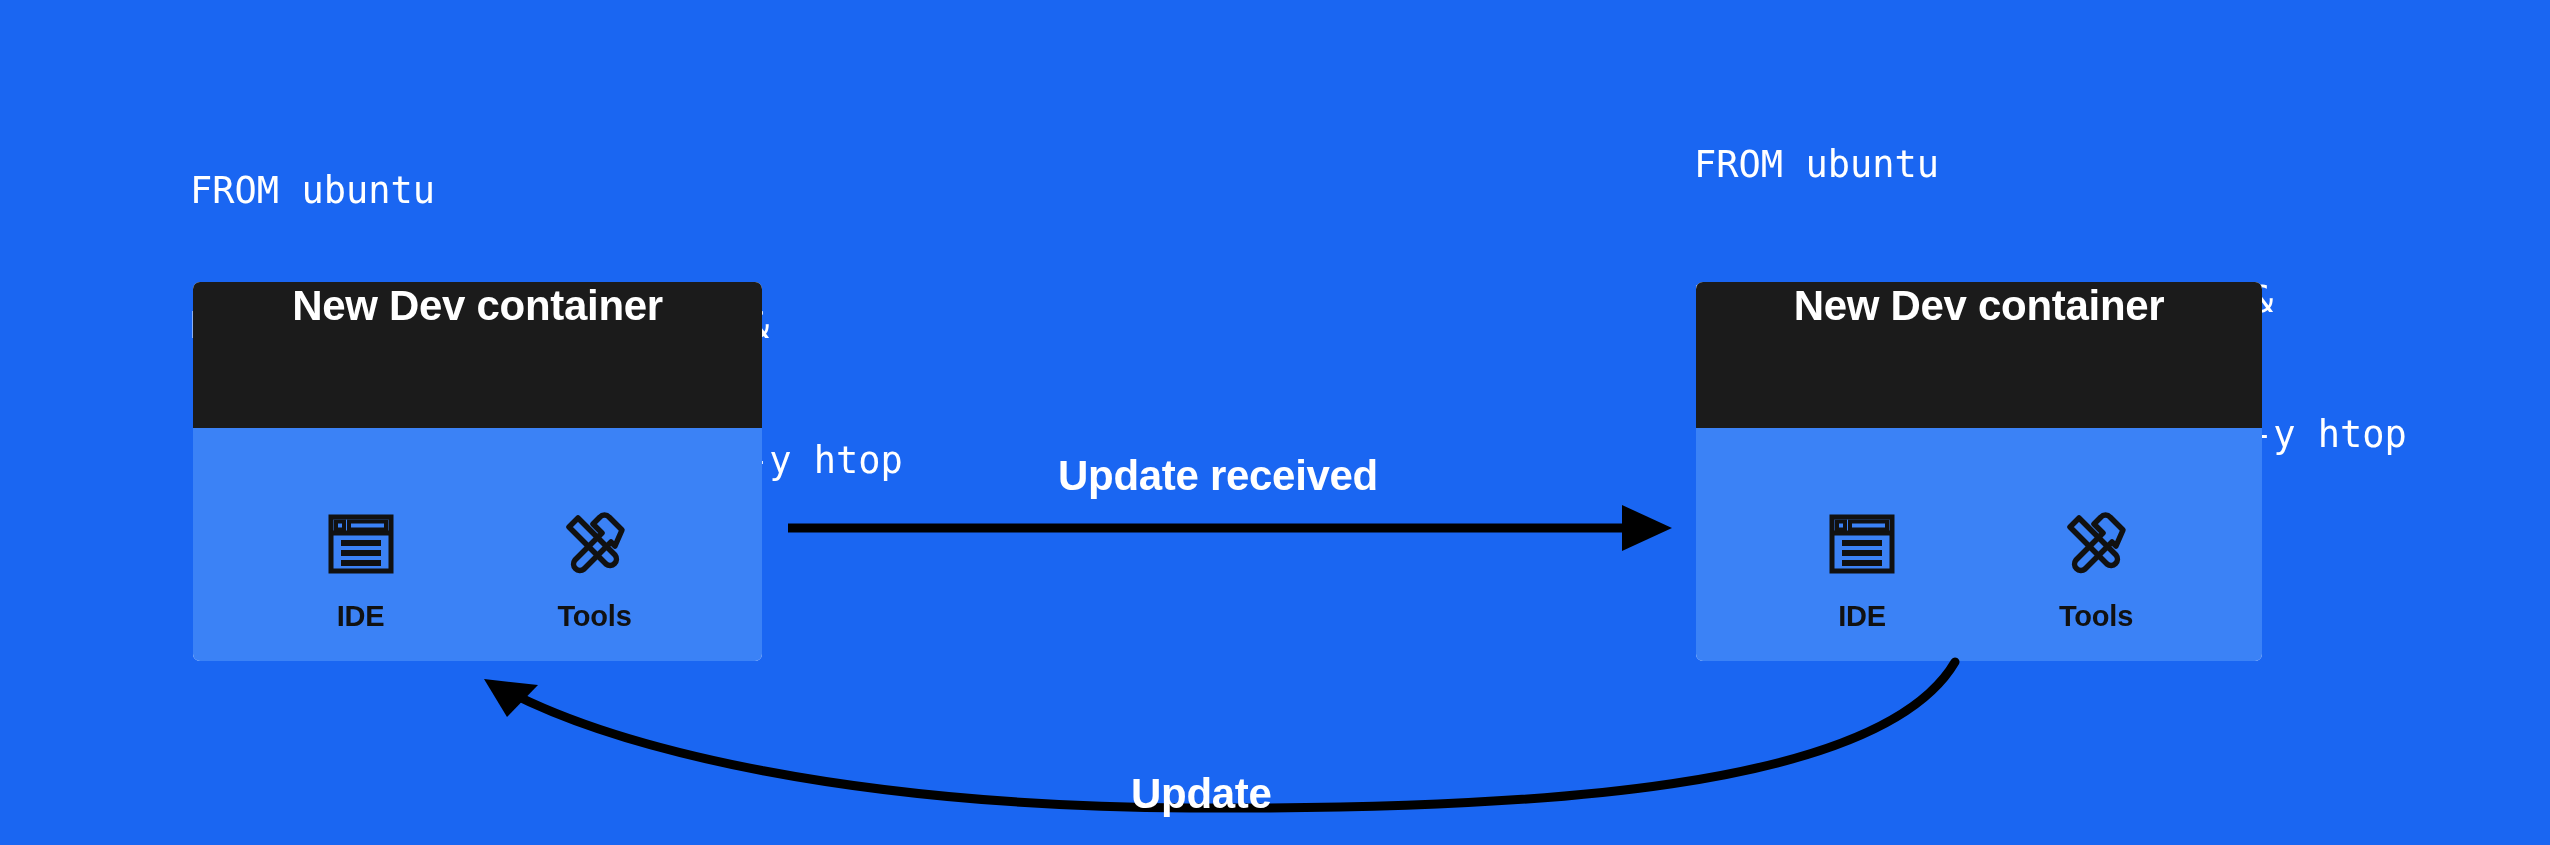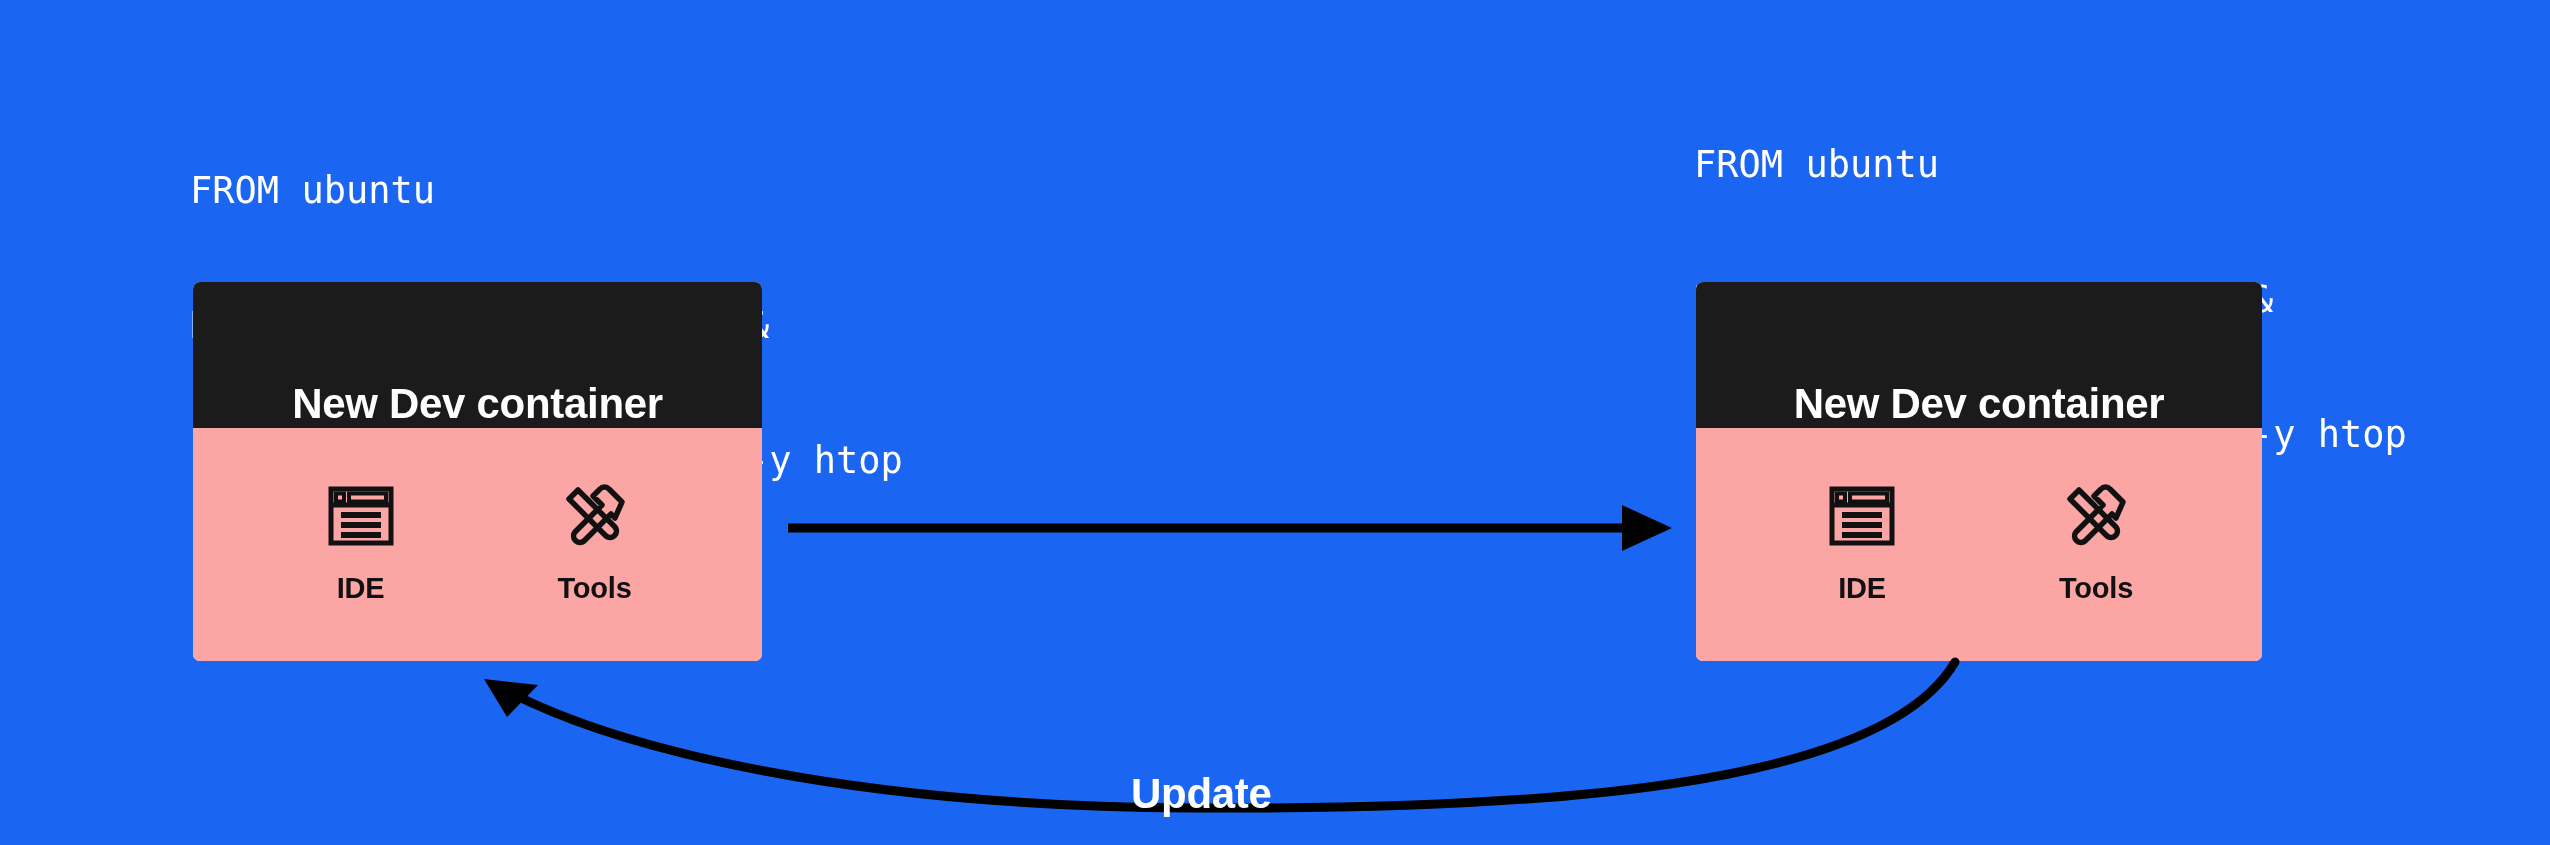--- a/index.html
+++ b/index.html
@@ -42,38 +42,38 @@
     background: #ffffff;
     box-shadow: 0 0 0 0 rgba(0,0,0,0);
   }
   #card-left  { left: 193px;  top: 282px; width: 569px; height: 379px; }
   #card-right { left: 1696px; top: 282px; width: 566px; height: 379px; }
 
   .card-header {
     height: 146px;
     background: #1b1b1b;
     display: flex;
-    align-items: flex-end;
+    align-items: flex-start;
     justify-content: center;
   }
   .card-title {
     color: #ffffff;
     font-size: 42px;
     font-weight: bold;
     letter-spacing: -0.3px;
     font-family: "Liberation Sans", sans-serif;
   }
   .card-body {
     height: calc(100% - 146px);
-    background: #fca5a5;
+    background: #3b82f6;
     display: flex;
     align-items: flex-start;
     justify-content: center;
     gap: 104px;
-    padding-top: 52px;
+    padding-top: 80px;
     box-sizing: border-box;
   }
   .feature {
     display: flex;
     flex-direction: column;
     align-items: center;
     width: 130px;
   }
   .feature-icon {
     width: 72px;
@@ -208,15 +208,16 @@
       <line x1="788" y1="528" x2="1630" y2="528" stroke="#000000" stroke-width="9"></line>
       <polygon points="1672,528 1622,505 1622,551" fill="#000000"></polygon>
     </g>
 
     <g>
       <path d="M1955 662 C 1880 790, 1530 810, 1190 808 C 850 806, 620 750, 505 690" fill="none" stroke="#000000" stroke-width="9" stroke-linecap="round"></path>
       <polygon points="484 679, 538 685, 507 717" fill="#000000"></polygon>
     </g>
   </svg>
 
+  <span class="arrow-label" id="label-update">Update received</span>
   <span class="arrow-label" id="label-replace">Update</span>
 
 </div>
 
 </body></html>

